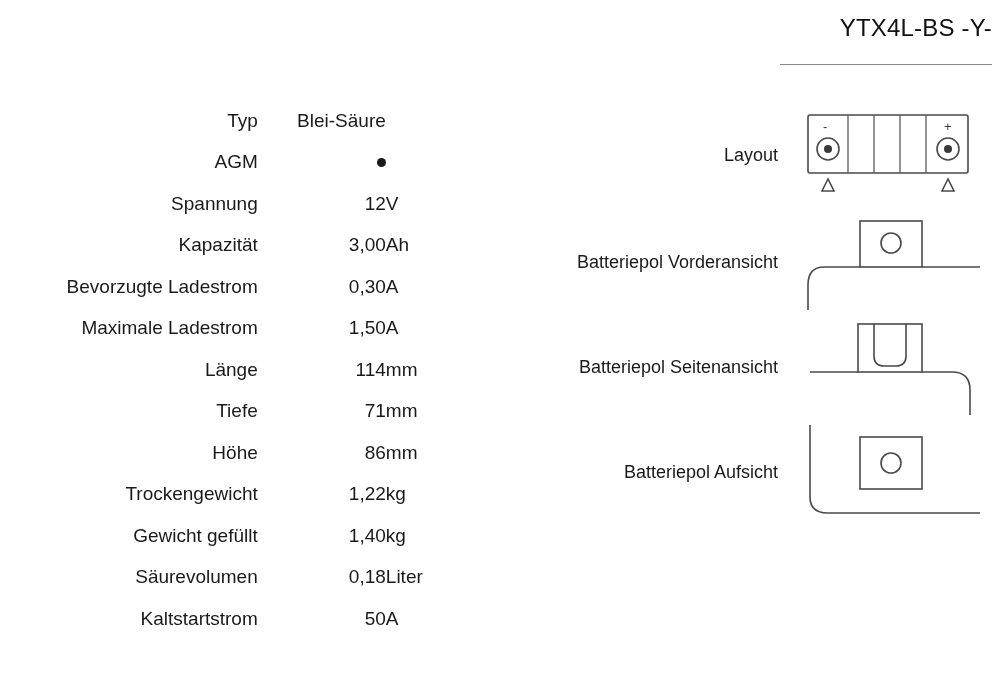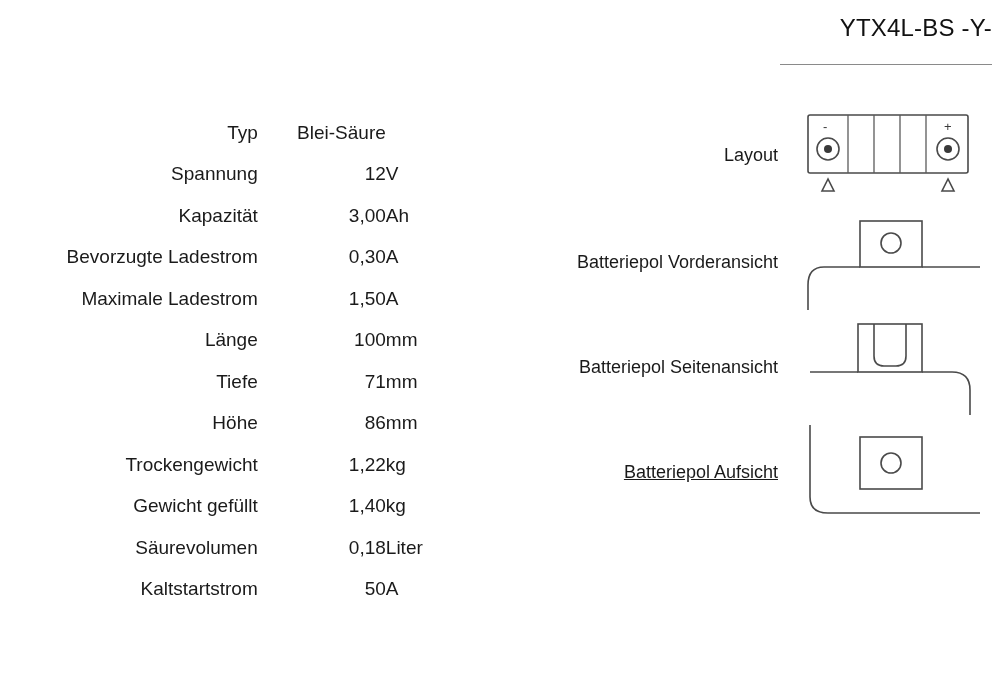--- a/index.html
+++ b/index.html
@@ -36,21 +36,21 @@
     top: 50px;
     right: 0;
     width: 212px;
     height: 1px;
     background: #8a8a8a;
   }
 
   
   .spec-table {
     position: absolute;
-    top: 112px;
+    top: 100px;
     left: 0;
     width: 470px;
     border-collapse: collapse;
   }
   .spec-table td {
     font-size: 19px;
     padding: 0;
     height: 41.5px;
     vertical-align: middle;
     white-space: nowrap;
@@ -107,21 +107,21 @@
   .ill-art {
     width: 180px;
     display: flex;
     align-items: center;
     justify-content: flex-start;
   }
 
   .row-layout { height: 110px; }
   .row-front  { height: 105px; }
   .row-side   { height: 105px; }
-  .row-top    { height: 105px; text-decoration: underline; }
+  .row-top    { height: 105px; }
 
   svg { display: block; overflow: visible; }
   .stroke {
     fill: none;
     stroke: #4a4a4a;
     stroke-width: 1.6;
   }
   .stroke-thin {
     fill: none;
     stroke: #5a5a5a;
@@ -142,20 +142,25 @@
 </div>
 
 <table class="spec-table">
   <tbody>
     <tr>
       <td class="col-label">Typ</td>
       <td class="col-value left-align">Blei-Säure</td>
       <td class="col-unit"></td>
     </tr>
     <tr>
+      <td class="col-label">AGM</td>
+      <td class="col-value left-align"><span class="dot"></span></td>
+      <td class="col-unit"></td>
+    </tr>
+    <tr>
       <td class="col-label">Spannung</td>
       <td class="col-value">12</td>
       <td class="col-unit">V</td>
     </tr>
     <tr>
       <td class="col-label">Kapazität</td>
       <td class="col-value">3,00</td>
       <td class="col-unit">Ah</td>
     </tr>
     <tr>
@@ -163,21 +168,21 @@
       <td class="col-value">0,30</td>
       <td class="col-unit">A</td>
     </tr>
     <tr>
       <td class="col-label">Maximale Ladestrom</td>
       <td class="col-value">1,50</td>
       <td class="col-unit">A</td>
     </tr>
     <tr>
       <td class="col-label">Länge</td>
-      <td class="col-value">100</td>
+      <td class="col-value">114</td>
       <td class="col-unit">mm</td>
     </tr>
     <tr>
       <td class="col-label">Tiefe</td>
       <td class="col-value">71</td>
       <td class="col-unit">mm</td>
     </tr>
     <tr>
       <td class="col-label">Höhe</td>
       <td class="col-value">86</td>

